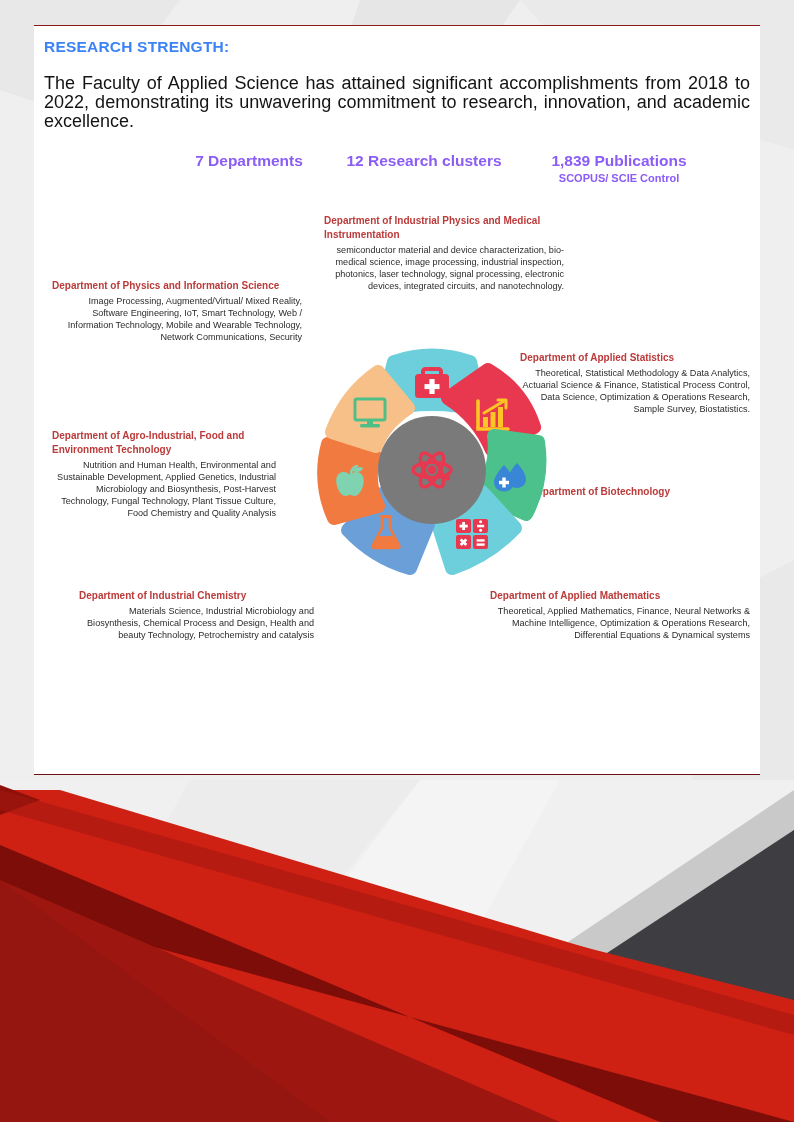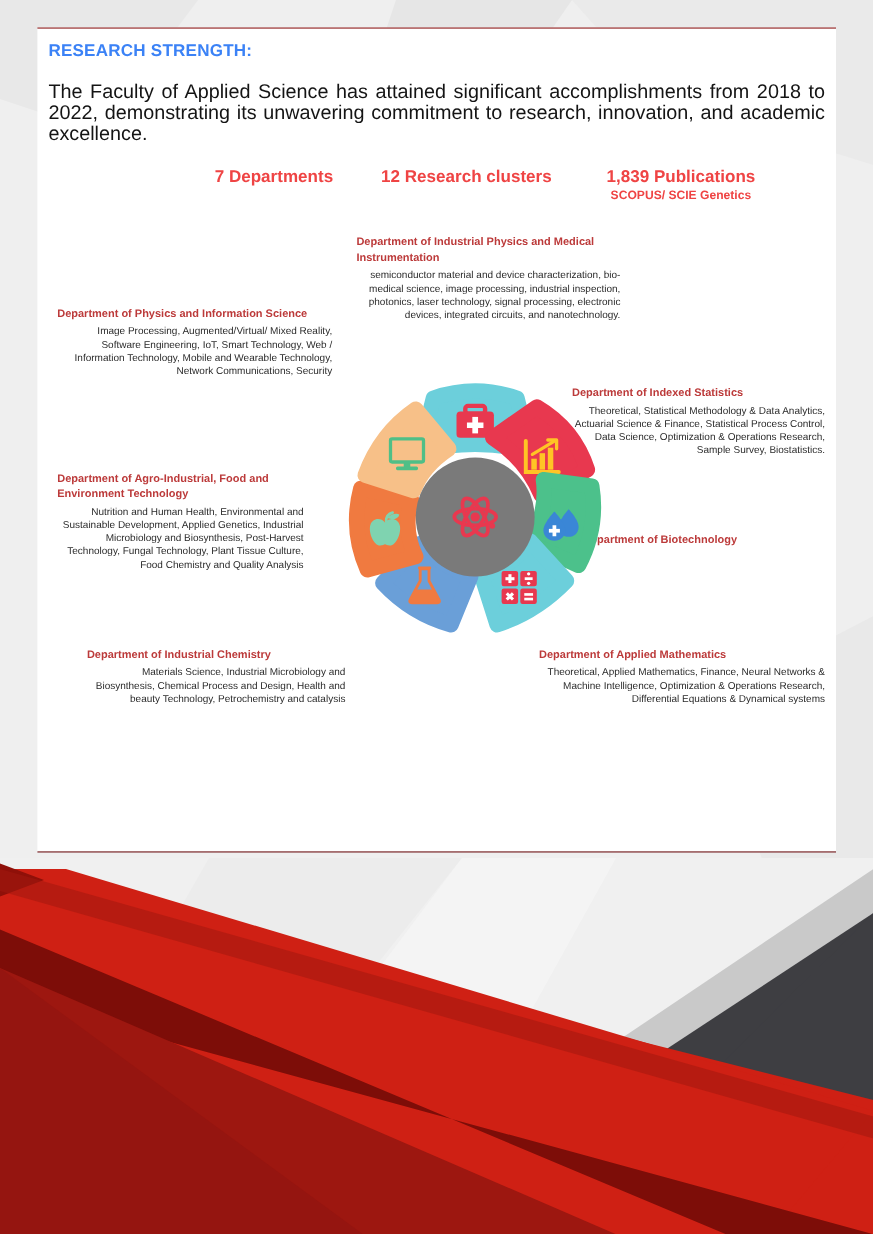--- a/index.html
+++ b/index.html
@@ -60,21 +60,21 @@
   #stats-row {
     position: absolute;
     left: 120px;
     top: 122px;
     width: 560px;
     height: 45px;
   }
   .stat {
     position: absolute;
     text-align: center;
-    color: #ef4444;
+    color: #8b5cf6;
   }
   .stat .stat-value {
     display: block;
     font-size: 15.5px;
     font-weight: bold;
     white-space: nowrap;
   }
   .stat .stat-sub {
     display: block;
     font-size: 11px;
@@ -175,21 +175,21 @@
 
   <div id="stats-row">
     <div class="stat" id="stat-departments">
       <span class="stat-value">7 Departments</span>
     </div>
     <div class="stat" id="stat-clusters">
       <span class="stat-value">12 Research clusters</span>
     </div>
     <div class="stat" id="stat-publications">
       <span class="stat-value">1,839 Publications</span>
-      <span class="stat-sub">SCOPUS/ SCIE Genetics</span>
+      <span class="stat-sub">SCOPUS/ SCIE Control</span>
     </div>
   </div>
 
   <div class="dept align-center" id="dept-physics">
     <span class="dept-title">Department of Industrial Physics and Medical Instrumentation</span>
     <span class="dept-desc">semiconductor material and device characterization, bio-medical science, image processing, industrial inspection, photonics, laser technology, signal processing, electronic devices, integrated circuits, and nanotechnology.</span>
   </div>
 
   <div class="dept align-left" id="dept-compsci">
     <span class="dept-title">Department of Physics and Information Science</span>
@@ -200,21 +200,21 @@
     <span class="dept-title">Department of Agro-Industrial, Food and Environment Technology</span>
     <span class="dept-desc">Nutrition and Human Health, Environmental and Sustainable Development, Applied Genetics, Industrial  Microbiology and Biosynthesis, Post-Harvest Technology, Fungal Technology, Plant Tissue Culture, Food Chemistry and Quality Analysis</span>
   </div>
 
   <div class="dept align-left" id="dept-chemistry">
     <span class="dept-title">Department of Industrial Chemistry</span>
     <span class="dept-desc">Materials Science, Industrial  Microbiology and Biosynthesis, Chemical Process and Design, Health and beauty Technology, Petrochemistry and catalysis</span>
   </div>
 
   <div class="dept align-right" id="dept-stats">
-    <span class="dept-title">Department of Indexed Statistics</span>
+    <span class="dept-title">Department of Applied Statistics</span>
     <span class="dept-desc">Theoretical, Statistical  Methodology &amp; Data Analytics, Actuarial Science &amp; Finance, Statistical  Process  Control, Data  Science, Optimization  &amp;  Operations   Research, Sample Survey, Biostatistics.</span>
   </div>
 
   <div class="dept align-right" id="dept-biotech">
     <span class="dept-title">Department of Biotechnology</span>
   </div>
 
   <div class="dept align-right" id="dept-math">
     <span class="dept-title">Department of Applied Mathematics</span>
     <span class="dept-desc">Theoretical, Applied  Mathematics, Finance, Neural Networks &amp; Machine Intelligence, Optimization  &amp;  Operations   Research, Differential  Equations &amp; Dynamical systems</span>

